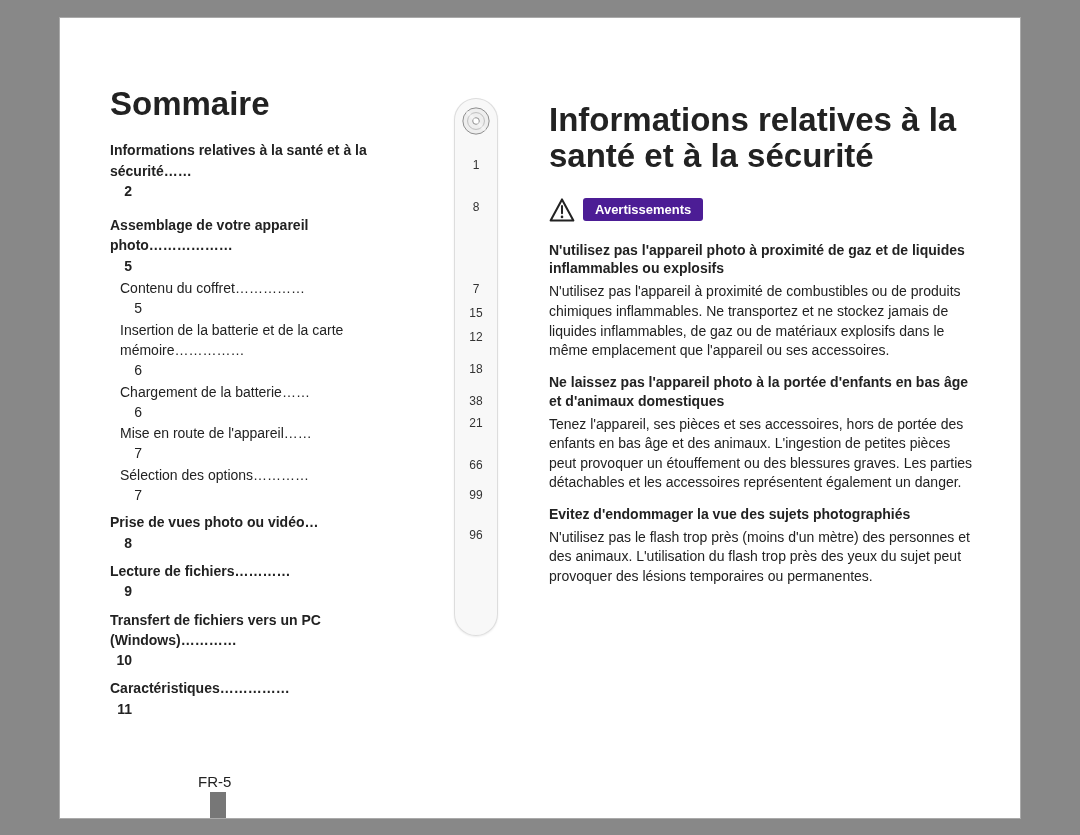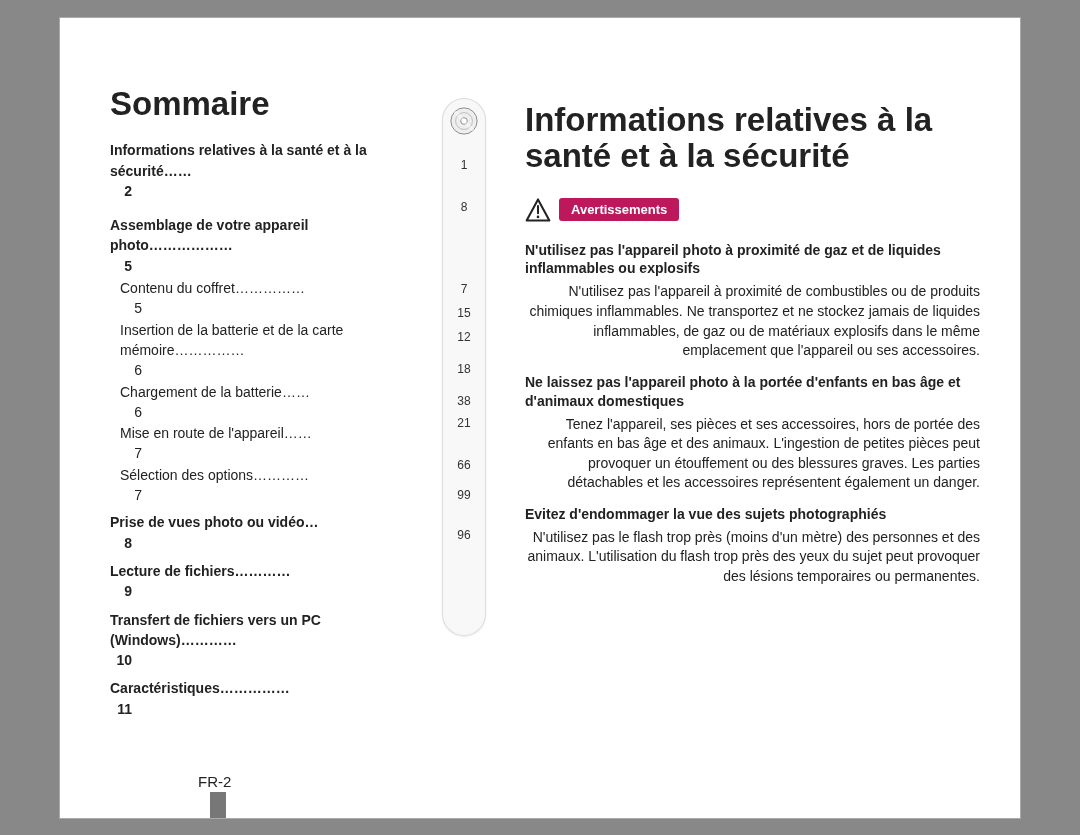--- a/index.html
+++ b/index.html
@@ -17,21 +17,21 @@
     left: 60px;
     top: 18px;
     width: 960px;
     height: 800px;
     background: #fff;
     box-shadow: 0 0 0 1px #aaa;
   }
   .content {
     display: flex;
     padding: 68px 40px 0 50px;
-    gap: 0;
+    gap: 12px;
   }
   .col-left {
     width: 310px;
     flex-shrink: 0;
   }
   .col-mid {
     width: 85px;
     flex-shrink: 0;
     position: relative;
   }
@@ -99,38 +99,37 @@
     display: flex;
     align-items: center;
     gap: 8px;
     margin-bottom: 18px;
   }
   .warn-icon {
     width: 26px;
     height: 26px;
   }
   .warn-label {
-    background: #be185d;
+    background: #4c1d95;
     color: #fff;
     font-weight: bold;
     font-size: 13px;
     padding: 4px 12px;
     border-radius: 3px;
   }
   .sect-head {
     font-weight: bold;
     font-size: 14px;
     margin: 12px 0 4px;
     line-height: 1.35;
   }
   .sect-body {
     font-size: 14px;
     line-height: 1.4;
     margin: 0 0 8px;
-    text-align: right;
   }
 
   .footer {
     position: absolute;
     left: 138px;
     bottom: 28px;
     font-size: 15px;
   }
   .footer-bar {
     position: absolute;
@@ -244,15 +243,15 @@
           <div class="sect-head">N'utilisez pas l'appareil photo à proximité de gaz et de liquides inflammables ou explosifs</div>
           <p class="sect-body">N'utilisez pas l'appareil à proximité de combustibles ou de produits chimiques inflammables. Ne transportez et ne stockez jamais de liquides inflammables, de gaz ou de matériaux explosifs dans le même emplacement que l'appareil ou ses accessoires.</p>
           <div class="sect-head">Ne laissez pas l'appareil photo à la portée d'enfants en bas âge et d'animaux domestiques</div>
           <p class="sect-body">Tenez l'appareil, ses pièces et ses accessoires, hors de portée des enfants en bas âge et des animaux. L'ingestion de petites pièces peut provoquer un étouffement ou des blessures graves. Les parties détachables et les accessoires représentent également un danger.</p>
           <div class="sect-head">Evitez d'endommager la vue des sujets photographiés</div>
           <p class="sect-body">N'utilisez pas le flash trop près (moins d'un mètre) des personnes et des animaux. L'utilisation du flash trop près des yeux du sujet peut provoquer des lésions temporaires ou permanentes.</p>
         </div>
     </div>
   </div>
 
-  <div class="footer">FR-2</div>
+  <div class="footer">FR-5</div>
   <div class="footer-bar"></div>
 </div>
 
 </body></html>

